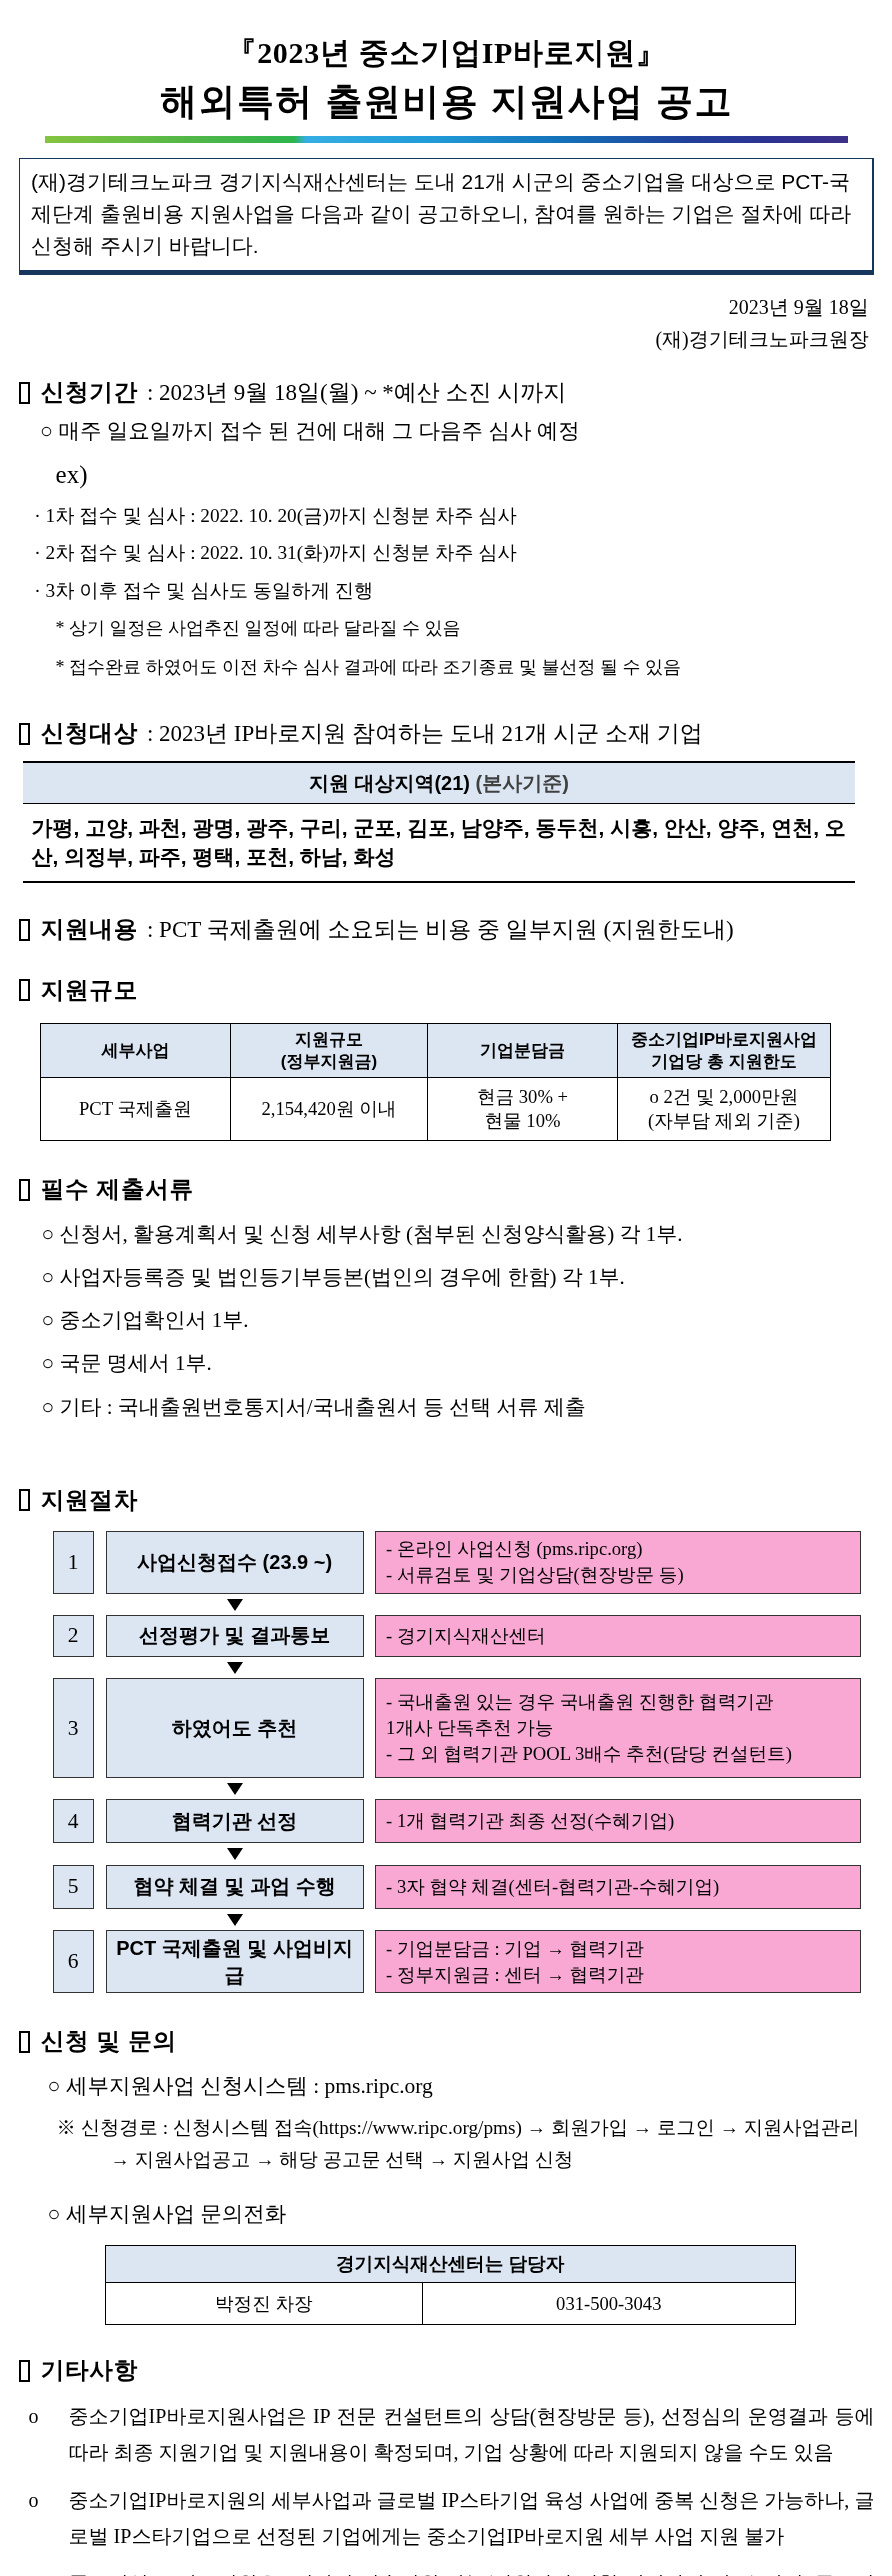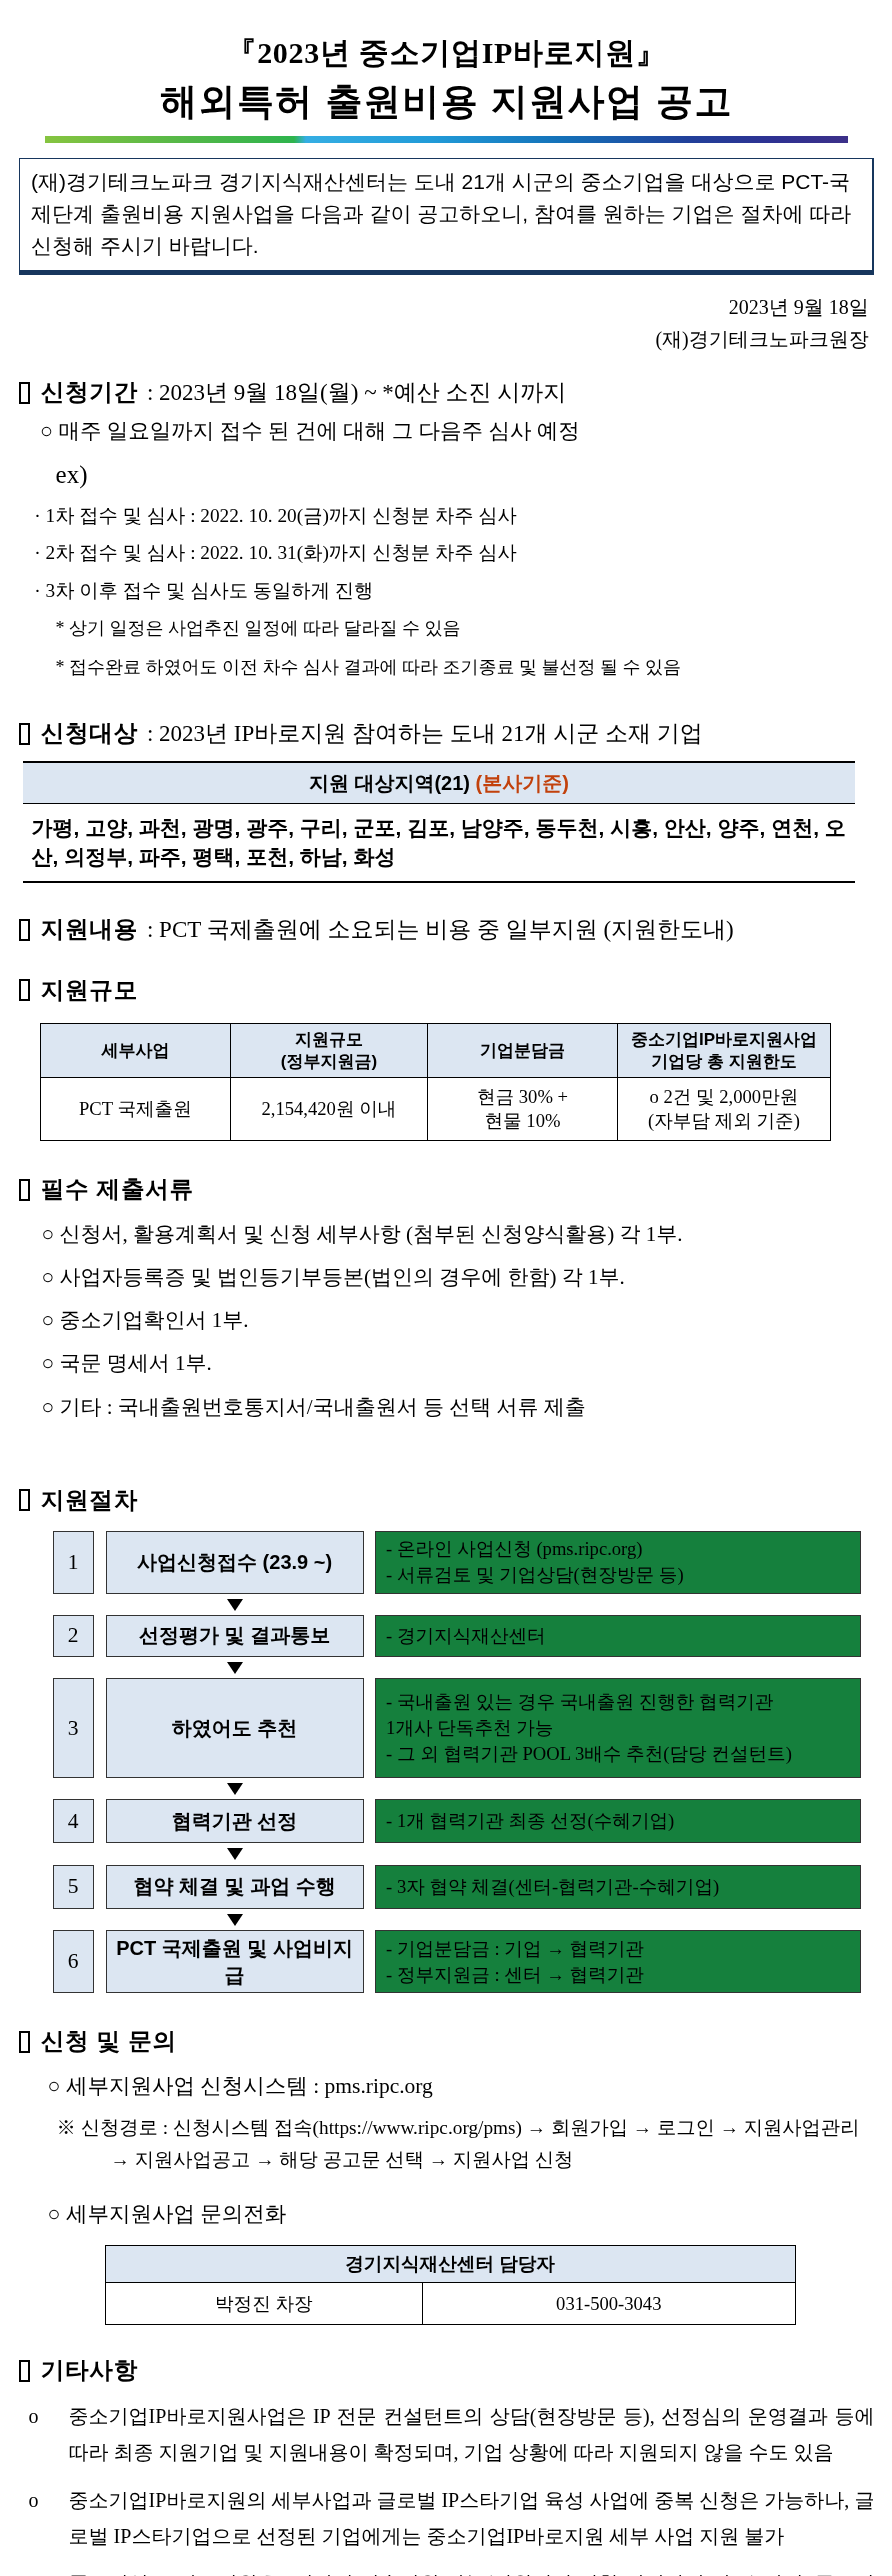--- a/index.html
+++ b/index.html
@@ -31,40 +31,40 @@
   .ind-dot { padding-left: 15.7px; font-size: 19.3px; }
   .ind-star { padding-left: 37px; font-size: 18px; }
 
   
   .target-table { width: 832px; margin: 11.5px 0 0 4.3px; border-collapse: collapse;
     border-top: 2.9px solid #000; border-bottom: 2.9px solid #000; }
   .target-table th { background: #dce6f2; border-bottom: 1.4px solid #000; font-family: "Liberation Sans", sans-serif;
     font-size: 20px; font-weight: bold; padding: 6.4px 2.9px; text-align: center; }
   .target-table td { font-family: "Liberation Sans", sans-serif; font-weight: bold; font-size: 21px; line-height: 29px;
     padding: 8.6px 7.2px 10px 8.6px; text-align: left; }
-  .blue-note { color: #c2410c; }
+  .blue-note { color: #404040; }
 
   
   .scale-table { width: 791px; margin: 17px 0 0 21.5px; border-collapse: collapse; }
   .scale-table th { background: #dce6f2; border: 1.4px solid #000; font-family: "Liberation Sans", sans-serif;
     font-weight: bold; font-size: 17px; line-height: 21.5px; padding: 5px 2.9px; text-align: center; white-space: pre-line; }
   .scale-table td { border: 1.4px solid #000; font-size: 18.6px; line-height: 23.6px; padding: 7.2px 2.9px; text-align: center; white-space: pre-line; }
   .scale-table col.c1 { width: 24%; } .scale-table col.c2 { width: 25%; }
   .scale-table col.c3 { width: 24%; } .scale-table col.c4 { width: 27%; }
 
   .docs-item { font-size: 21px; line-height: 29px; padding-left: 23px; margin-top: 14.3px; }
 
   
   .flow { margin: 14.3px 0 0 34px; width: 808px; }
   .flow-row { display: flex; align-items: stretch; }
   .flow-num { flex: 0 0 41px; border: 1.4px solid #333; background: #dce6f2; display: flex; align-items: center; justify-content: center;
     font-size: 21.5px; margin-right: 12px; }
   .flow-name { flex: 0 0 258px; border: 1.4px solid #333; background: #dce6f2; display: flex; align-items: center; justify-content: center;
     font-family: "Liberation Sans", sans-serif; font-weight: bold; font-size: 20px; text-align: center; margin-right: 11.5px; padding: 2.9px 4.3px; }
-  .flow-desc { flex: 1 1 auto; border: 1.4px solid #333; background: #15803d; display: flex; align-items: center;
+  .flow-desc { flex: 1 1 auto; border: 1.4px solid #333; background: #f9a8d4; display: flex; align-items: center;
     font-size: 18.6px; line-height: 26px; padding: 4.3px 7.2px 4.3px 10px; white-space: pre-line; }
   .h1r { min-height: 63px; } .h2r { min-height: 42px; } .h3r { min-height: 100px; }
   .h4r { min-height: 44px; } .h5r { min-height: 44px; } .h6r { min-height: 63px; }
   .flow-arrow { width: 0; height: 0; border-left: 8.6px solid transparent; border-right: 8.6px solid transparent;
     border-top: 12px solid #000; margin: 5px 0 4.3px 174px; }
 
   
   .inq-line { font-size: 21.5px; line-height: 30px; padding-left: 29px; }
   .inq-note { font-size: 19.3px; line-height: 31.5px; padding-left: 92px; text-indent: -54px; margin-top: 11.5px; }
 
@@ -230,21 +230,21 @@
     <span class="sq"></span>
     <span class="sec-label">신청 및 문의</span>
   </div>
   <div class="inq-line" style="margin-top:13px">○  세부지원사업 신청시스템 : pms.ripc.org</div>
   <div class="inq-note">※ 신청경로 : 신청시스템 접속(https://www.ripc.org/pms) → 회원가입 → 로그인 → 지원사업관리 → 지원사업공고 →  해당 공고문 선택 → 지원사업 신청</div>
   <div class="inq-line" style="margin-top:24px">○  세부지원사업 문의전화</div>
 
   <table class="contact-table">
     <thead>
       <tr>
-        <th colspan="2">경기지식재산센터 담당자</th>
+        <th colspan="2">경기지식재산센터는 담당자</th>
       </tr>
     </thead>
     <tbody>
       <tr>
         <td class="name-col">박정진 차장</td>
         <td>031-500-3043</td>
       </tr>
     </tbody>
   </table>
 

